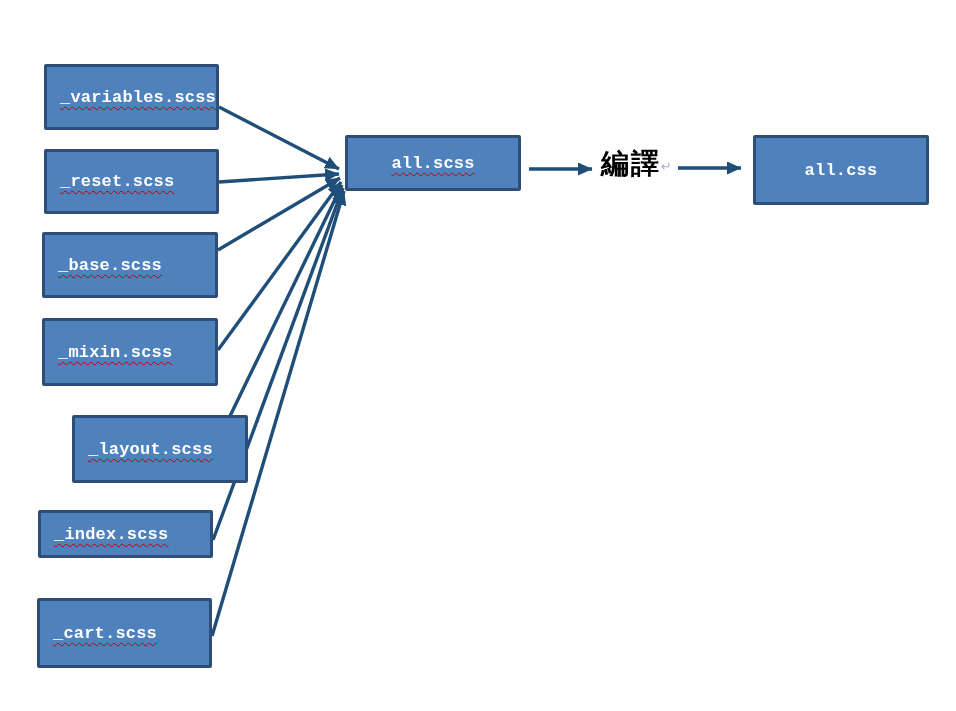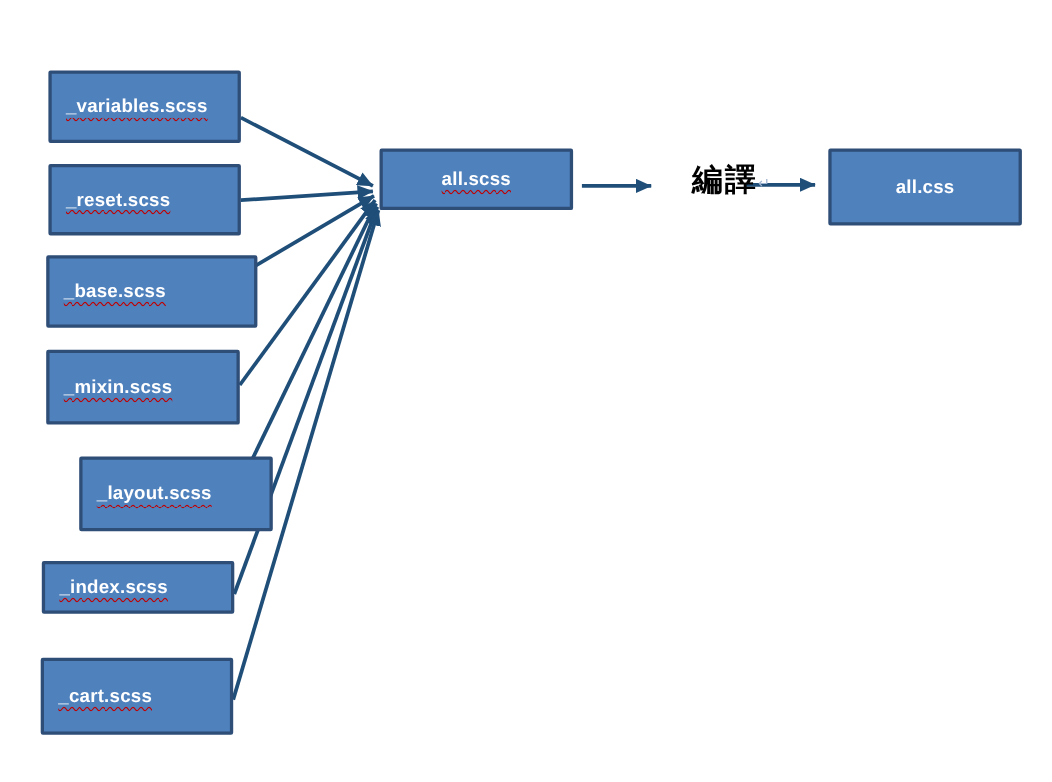--- a/index.html
+++ b/index.html
@@ -30,20 +30,21 @@
     fill: var(--arrow);
   }
   .node {
     position: absolute;
     background: var(--box-fill);
     border: 3px solid var(--box-border);
     border-radius: 2px;
     box-sizing: border-box;
     display: flex;
     align-items: center;
+    font-family: Liberation Mono, monospace;
   }
   .node.src {
     justify-content: flex-start;
     padding-left: 13px;
   }
   .node.mid, .node.out {
     justify-content: center;
   }
   .node-label {
     color: var(--label-text);
@@ -55,21 +56,21 @@
     text-decoration-style: wavy;
     text-decoration-color: var(--squiggle);
     text-decoration-thickness: 1px;
     text-underline-offset: 4px;
   }
   .node-label.no-squiggle {
     text-decoration: none;
   }
   .compile-label {
     position: absolute;
-    left: 629px;
+    left: 601px;
     top: 150px;
     color: var(--compile-text);
     font-family: "DejaVu Serif", serif;
     font-size: 28px;
     font-weight: 700;
     letter-spacing: 2px;
     line-height: 1;
     white-space: nowrap;
   }
   .return-mark {
@@ -104,21 +105,21 @@
   </svg>
 
   <div class="node src" style="left:44px; top:64px; width:175px; height:66px;">
     <span class="node-label">_variables.scss</span>
   </div>
 
   <div class="node src" style="left:44px; top:149px; width:175px; height:65px;">
     <span class="node-label">_reset.scss</span>
   </div>
 
-  <div class="node src" style="left:42px; top:232px; width:192px; height:66px;">
+  <div class="node src" style="left:42px; top:232px; width:176px; height:66px;">
     <span class="node-label">_base.scss</span>
   </div>
 
   <div class="node src" style="left:42px; top:318px; width:176px; height:68px;">
     <span class="node-label">_mixin.scss</span>
   </div>
 
   <div class="node src" style="left:40px; top:415px; width:176px; height:68px;margin-left:32px;">
     <span class="node-label">_layout.scss</span>
   </div>

